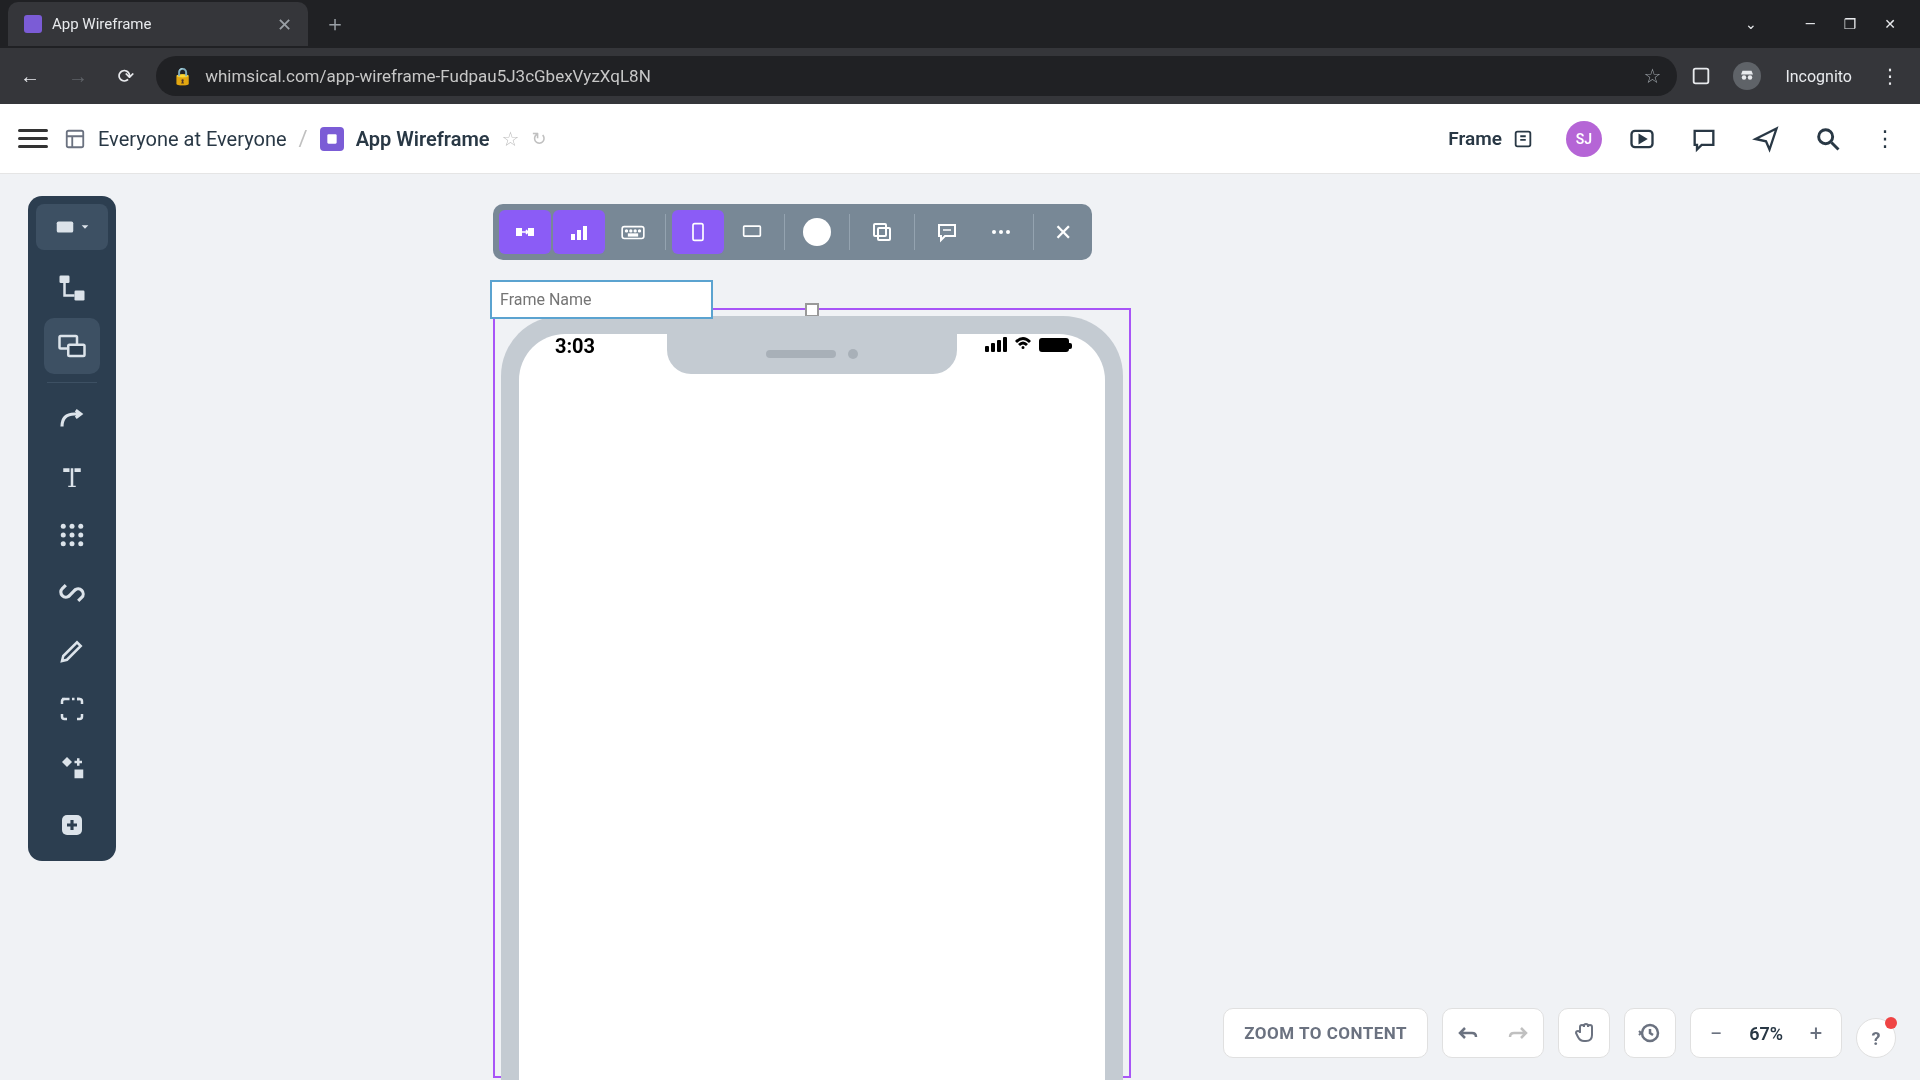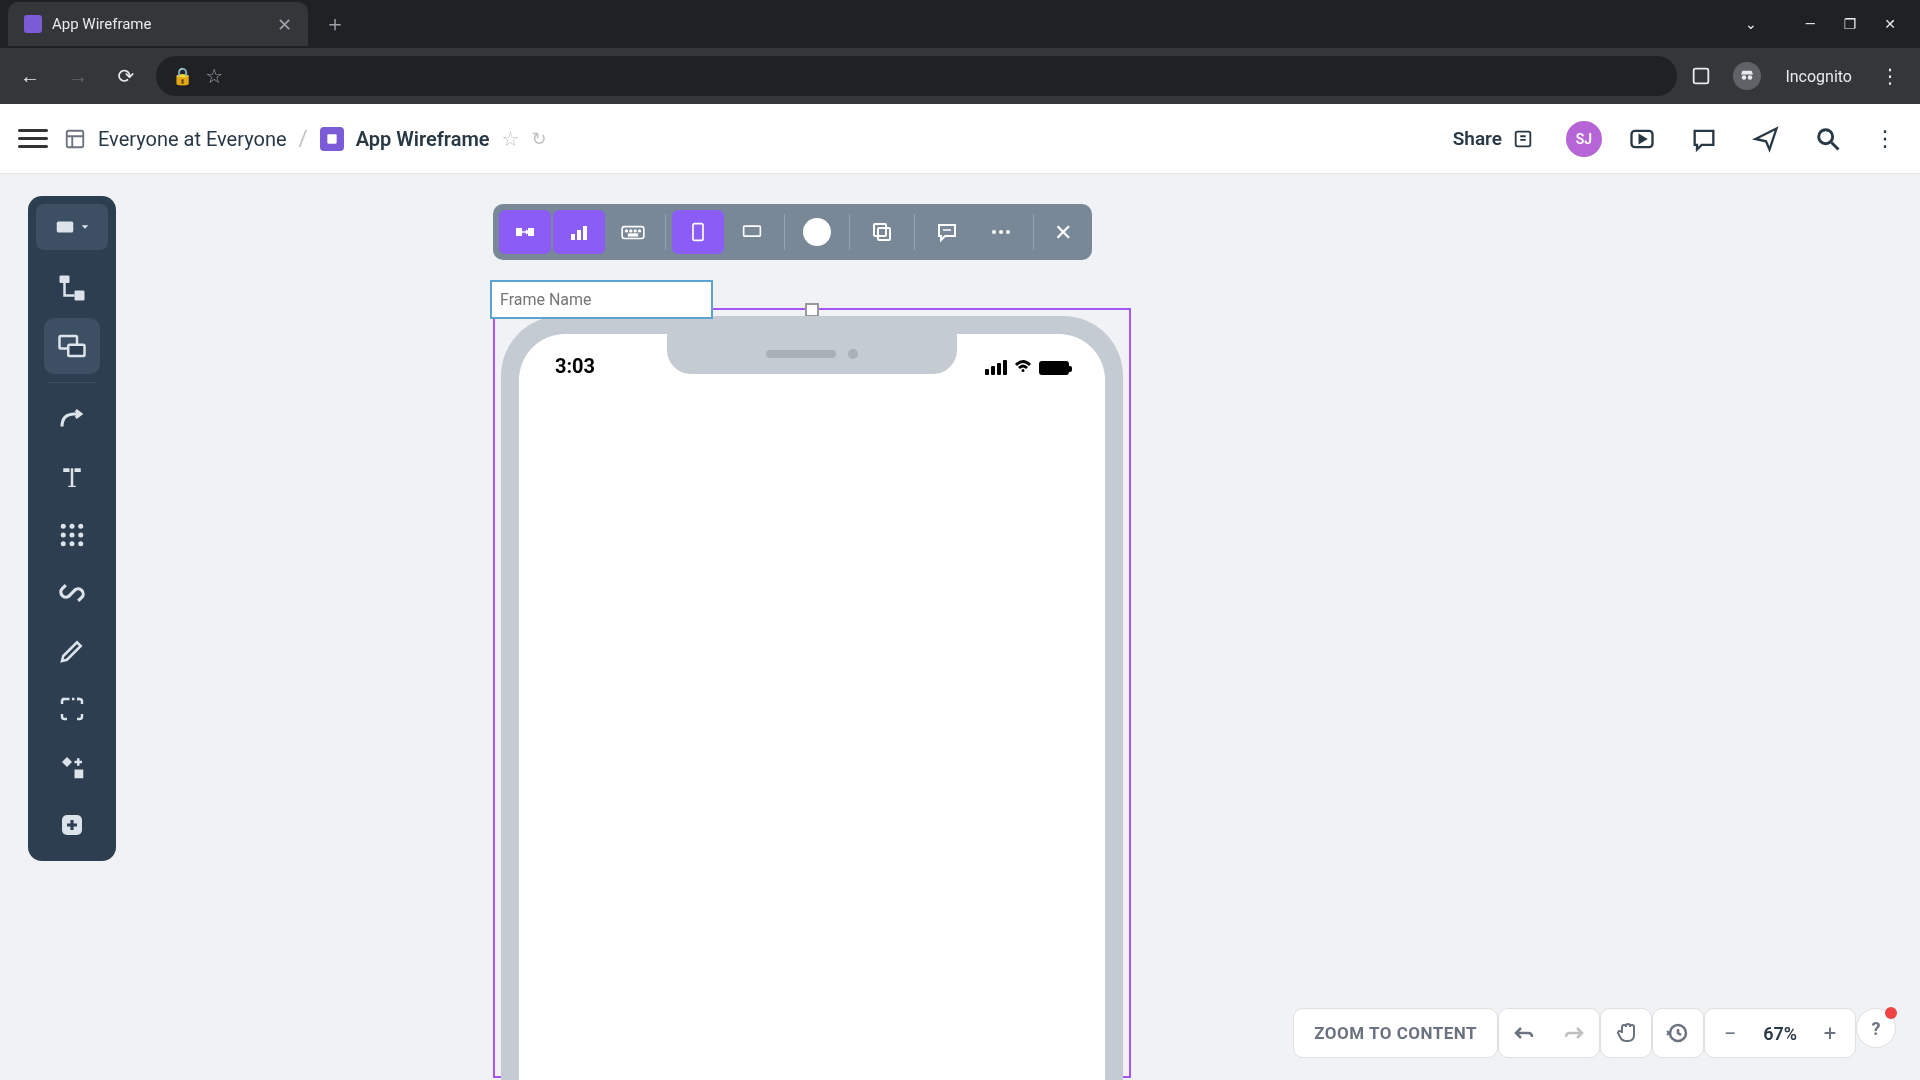--- a/index.html
+++ b/index.html
@@ -70,31 +70,31 @@
 
 .frame-wrapper { position: absolute; left: 493px; top: 108px; }
 .frame-label { position: absolute; top: -2px; left: -3px; border: 2px solid #5ba3d0; background: #fff; padding: 8px 8px; font-size: 16px; color: #b0b0b0; z-index: 2; }
 .selection-box { position: absolute; left: 0; top: 26px; width: 638px; height: 770px; border: 2px solid #a855f7; }
 .selection-handle { position: absolute; width: 14px; height: 14px; background: #fff; border: 2px solid #999; left: 50%; top: -7px; transform: translateX(-50%); }
 .phone-bezel { position: absolute; left: 8px; top: 34px; width: 622px; height: 900px; background: #c4cbd2; border-radius: 60px; padding: 18px; }
 .phone-screen { width: 100%; height: 100%; background: #fff; border-radius: 46px; position: relative; overflow: hidden; }
 .notch { position: absolute; top: 0; left: 50%; transform: translateX(-50%); width: 290px; height: 40px; background: #c4cbd2; border-radius: 0 0 24px 24px; display:flex; align-items:center; justify-content:center; gap:12px; }
 .notch-speaker { width: 70px; height: 8px; background: #a8b0b8; border-radius: 4px; }
 .notch-cam { width: 10px; height: 10px; background: #a8b0b8; border-radius: 50%; }
-.status-bar { position: absolute; top: 0; left: 0; right: 0; height: 44px; display: flex; align-items: flex-end; justify-content: space-between; padding: 0 36px; font-size: 20px; font-weight: 700; color: #000; }
+.status-bar { position: absolute; top: 0; left: 0; right: 0; height: 44px; display: flex; align-items: flex-start; justify-content: space-between; padding: 0 36px; font-size: 20px; font-weight: 700; color: #000; }
 .status-right { display:flex; align-items:center; gap:6px; }
 .signal-bars { display:flex; align-items:flex-end; gap:2px; }
 .signal-bars div { width:4px; background:#000; border-radius:1px; }
 .wifi-icon { font-size: 18px; }
 .battery { width: 30px; height: 14px; border: 2px solid #000; border-radius: 3px; position:relative; }
 .battery::after { content:''; position:absolute; right:-5px; top:3px; width:3px; height:6px; background:#000; border-radius:0 2px 2px 0; }
 .battery-fill { width: 100%; height: 100%; background:#000; }
 
 
-.bottom-controls { position: absolute; bottom: 22px; right: 24px; display: flex; align-items: flex-start; }
+.bottom-controls { position: absolute; bottom: 22px; right: 24px; display: flex; align-items: flex-end; gap: 14px; }
 .zoom-to-content { background: #fff; border: 1px solid #e0e0e0; border-radius: 10px; padding: 14px 20px; font-size: 17px; font-weight: 700; color: #6b7280; letter-spacing: 0.5px; cursor:pointer; }
 .ctrl-group { background: #fff; border: 1px solid #e0e0e0; border-radius: 10px; display: flex; align-items: center; height: 50px; }
 .ctrl-btn { width: 50px; height: 50px; display:flex; align-items:center; justify-content:center; cursor:pointer; color:#6b7280; font-size: 22px; }
 .zoom-label { font-size: 18px; font-weight: 600; color:#293845; padding: 0 8px; }
 .help-btn { width: 40px; height: 40px; border-radius: 50%; background:#fff; border: 1px solid #e0e0e0; display:flex; align-items:center; justify-content:center; font-size:18px; font-weight:700; color:#6b7280; cursor:pointer; position:relative; }
 .help-dot { position:absolute; top:-2px; right:-2px; width:12px; height:12px; background:#ef4444; border-radius:50%; }
 </style>
 </head>
 <body>
 
@@ -112,20 +112,21 @@
       <span>❐</span>
       <span>✕</span>
     </div>
   </div>
   <div class="address-bar">
     <div class="nav-btn">←</div>
     <div class="nav-btn disabled">→</div>
     <div class="nav-btn">⟳</div>
     <div class="url-bar">
       <span class="lock-icon">🔒</span>
+      <span class="url-text">whimsical.com/app-wireframe-Fudpau5J3cGbexVyzXqL8N</span>
       <span class="star-icon">☆</span>
     </div>
     <div class="ext-icon">
       <svg viewBox="0 0 24 24" width="22" height="22" fill="none" stroke="currentColor" stroke-width="2">
           <rect x="4" y="4" width="16" height="16" rx="2"></rect>
         </svg>
     </div>
     <div class="incognito-badge">
       <div class="incog-avatar">
         <svg viewBox="0 0 24 24" width="18" height="18" fill="#e8eaed">
@@ -157,21 +158,21 @@
       <svg viewBox="0 0 24 24" width="14" height="14" fill="#fff">
           <rect x="4" y="4" width="16" height="16" rx="2"></rect>
         </svg>
     </div>
     <span class="doc-title">App Wireframe</span>
     <span class="star-btn">☆</span>
     <span class="sync-btn">↻</span>
   </div>
   <div class="header-right">
     <div class="share-btn">
-      <span>Share</span>
+      <span>Frame</span>
       <svg class="share-icon" viewBox="0 0 24 24" fill="none" stroke="#293845" stroke-width="2">
           <rect x="4" y="4" width="16" height="16" rx="2"></rect>
           <path d="M9 9 L15 9 M9 13 L15 13"></path>
         </svg>
     </div>
     <div class="avatar">
       <span>SJ</span>
     </div>
     <div class="header-icon noborder">
       <svg viewBox="0 0 24 24" width="28" height="28" fill="none" stroke="#293845" stroke-width="2">

